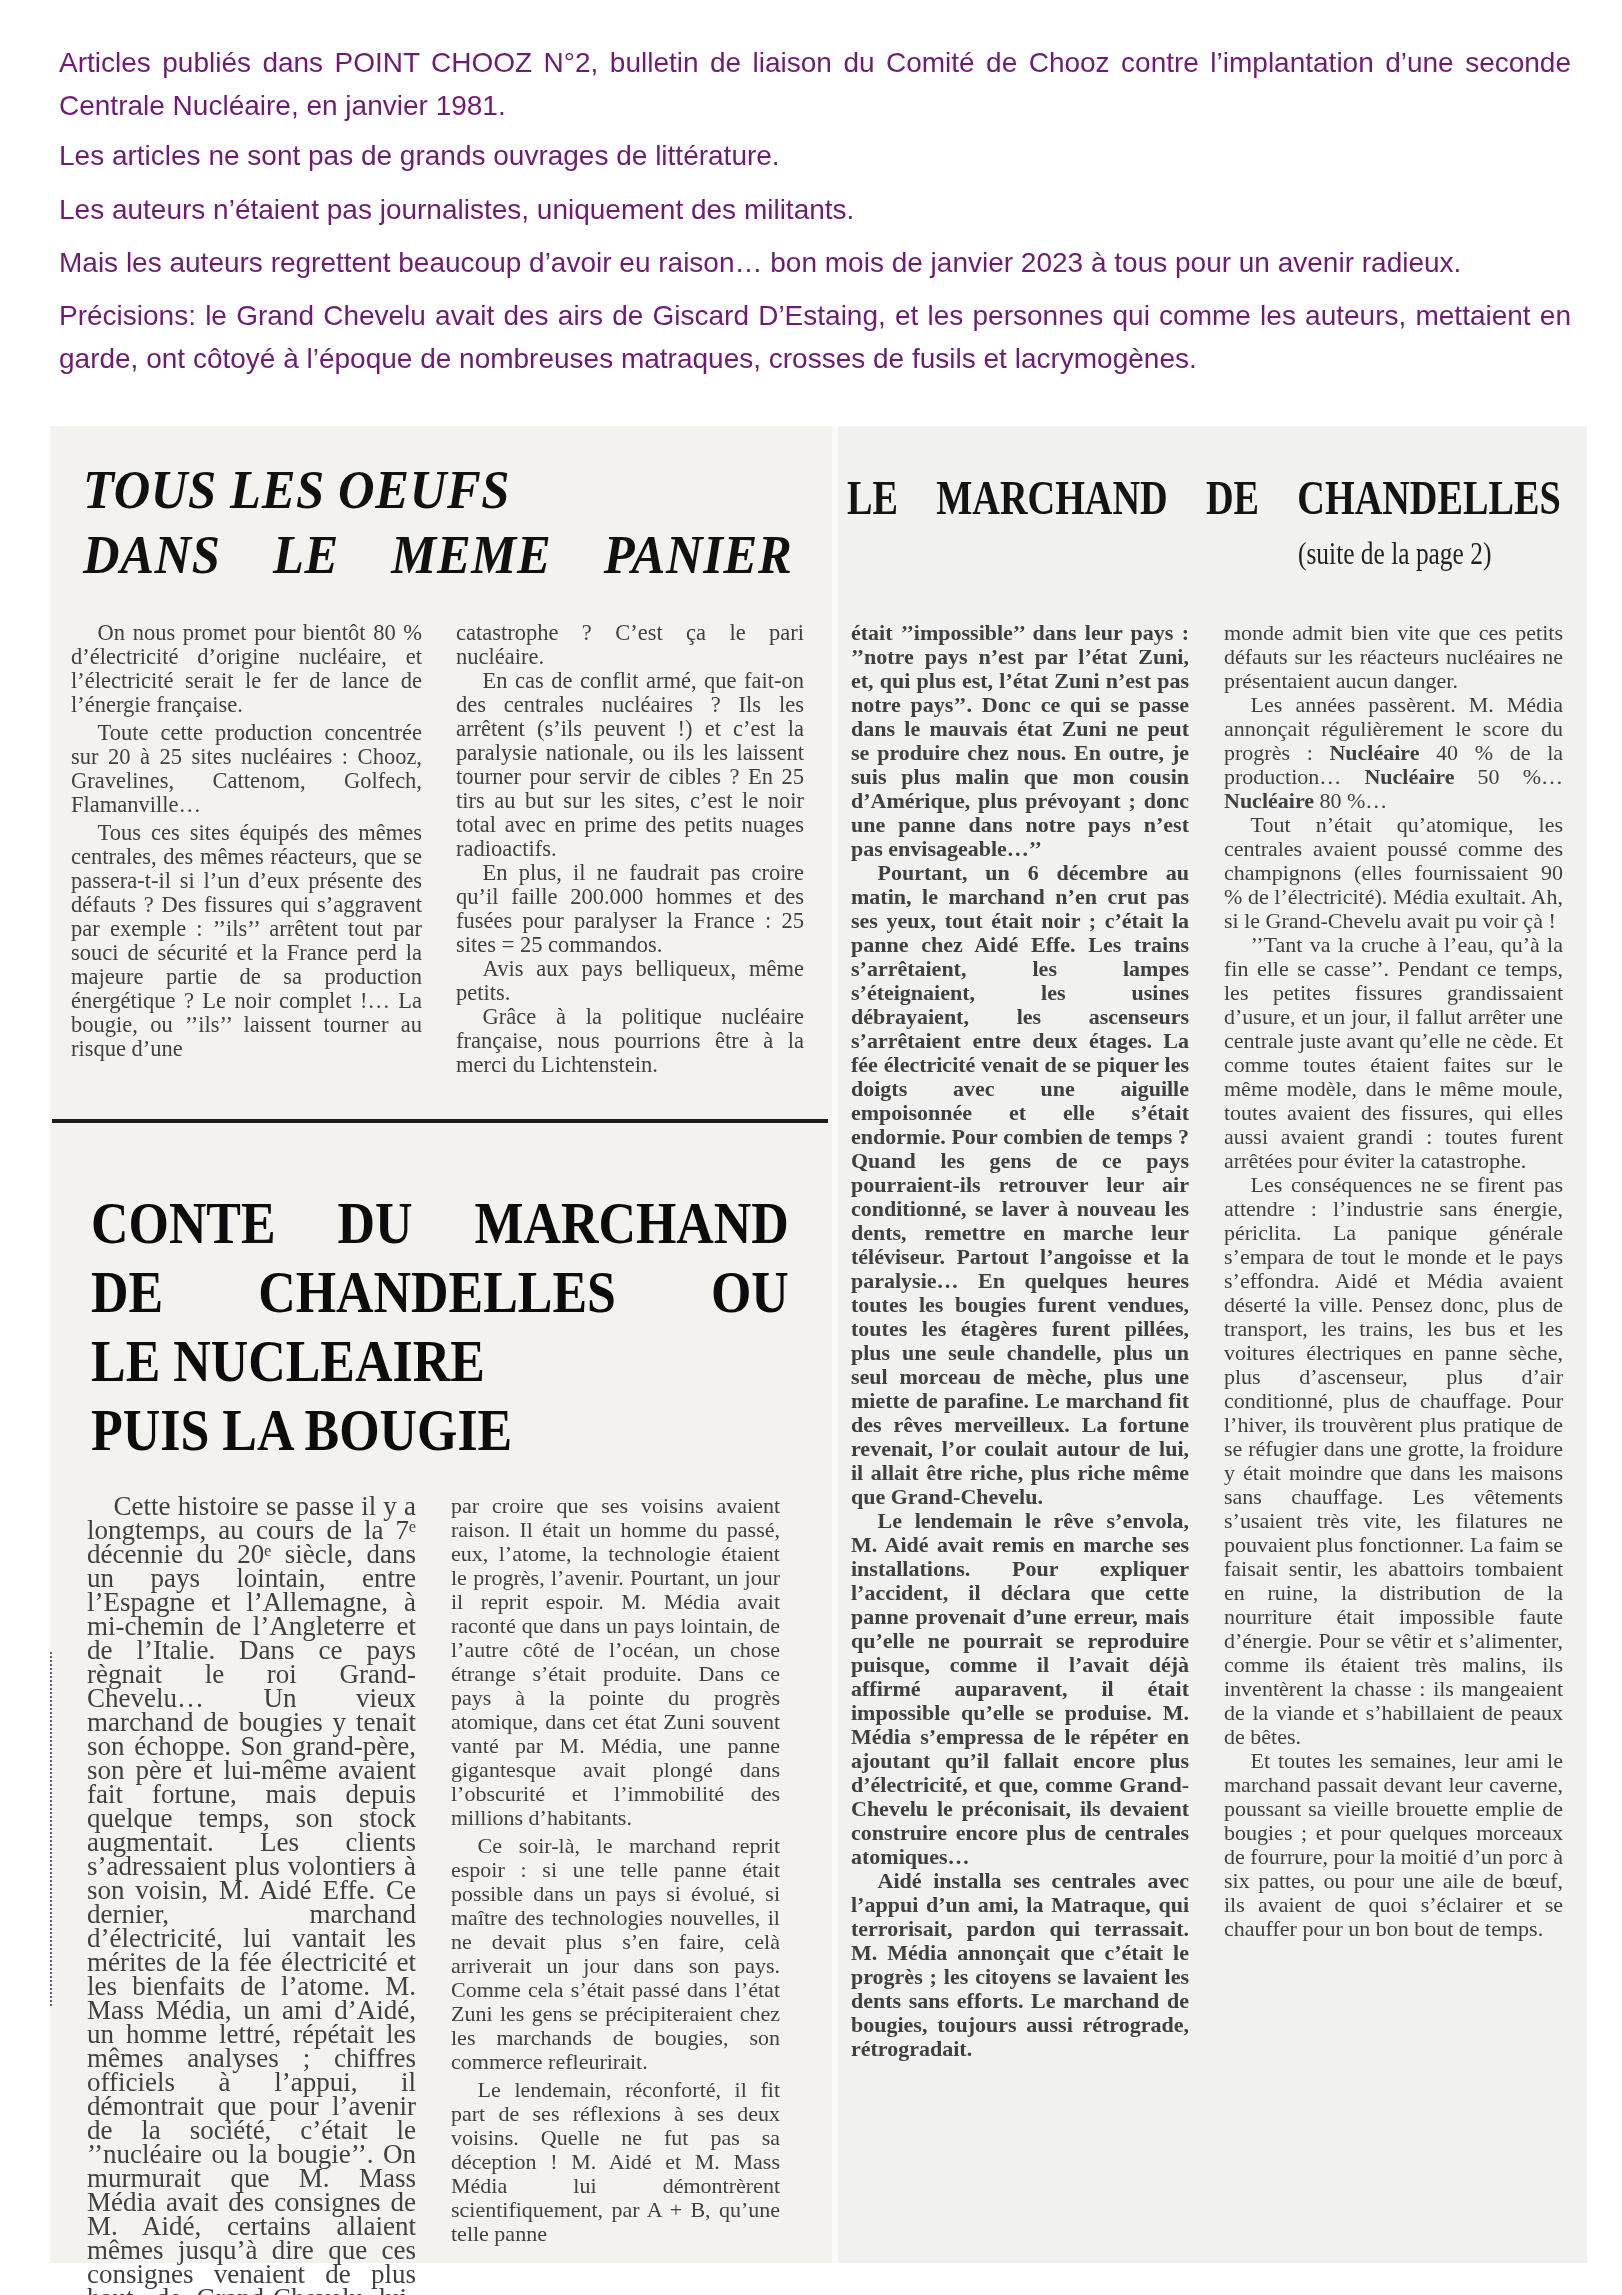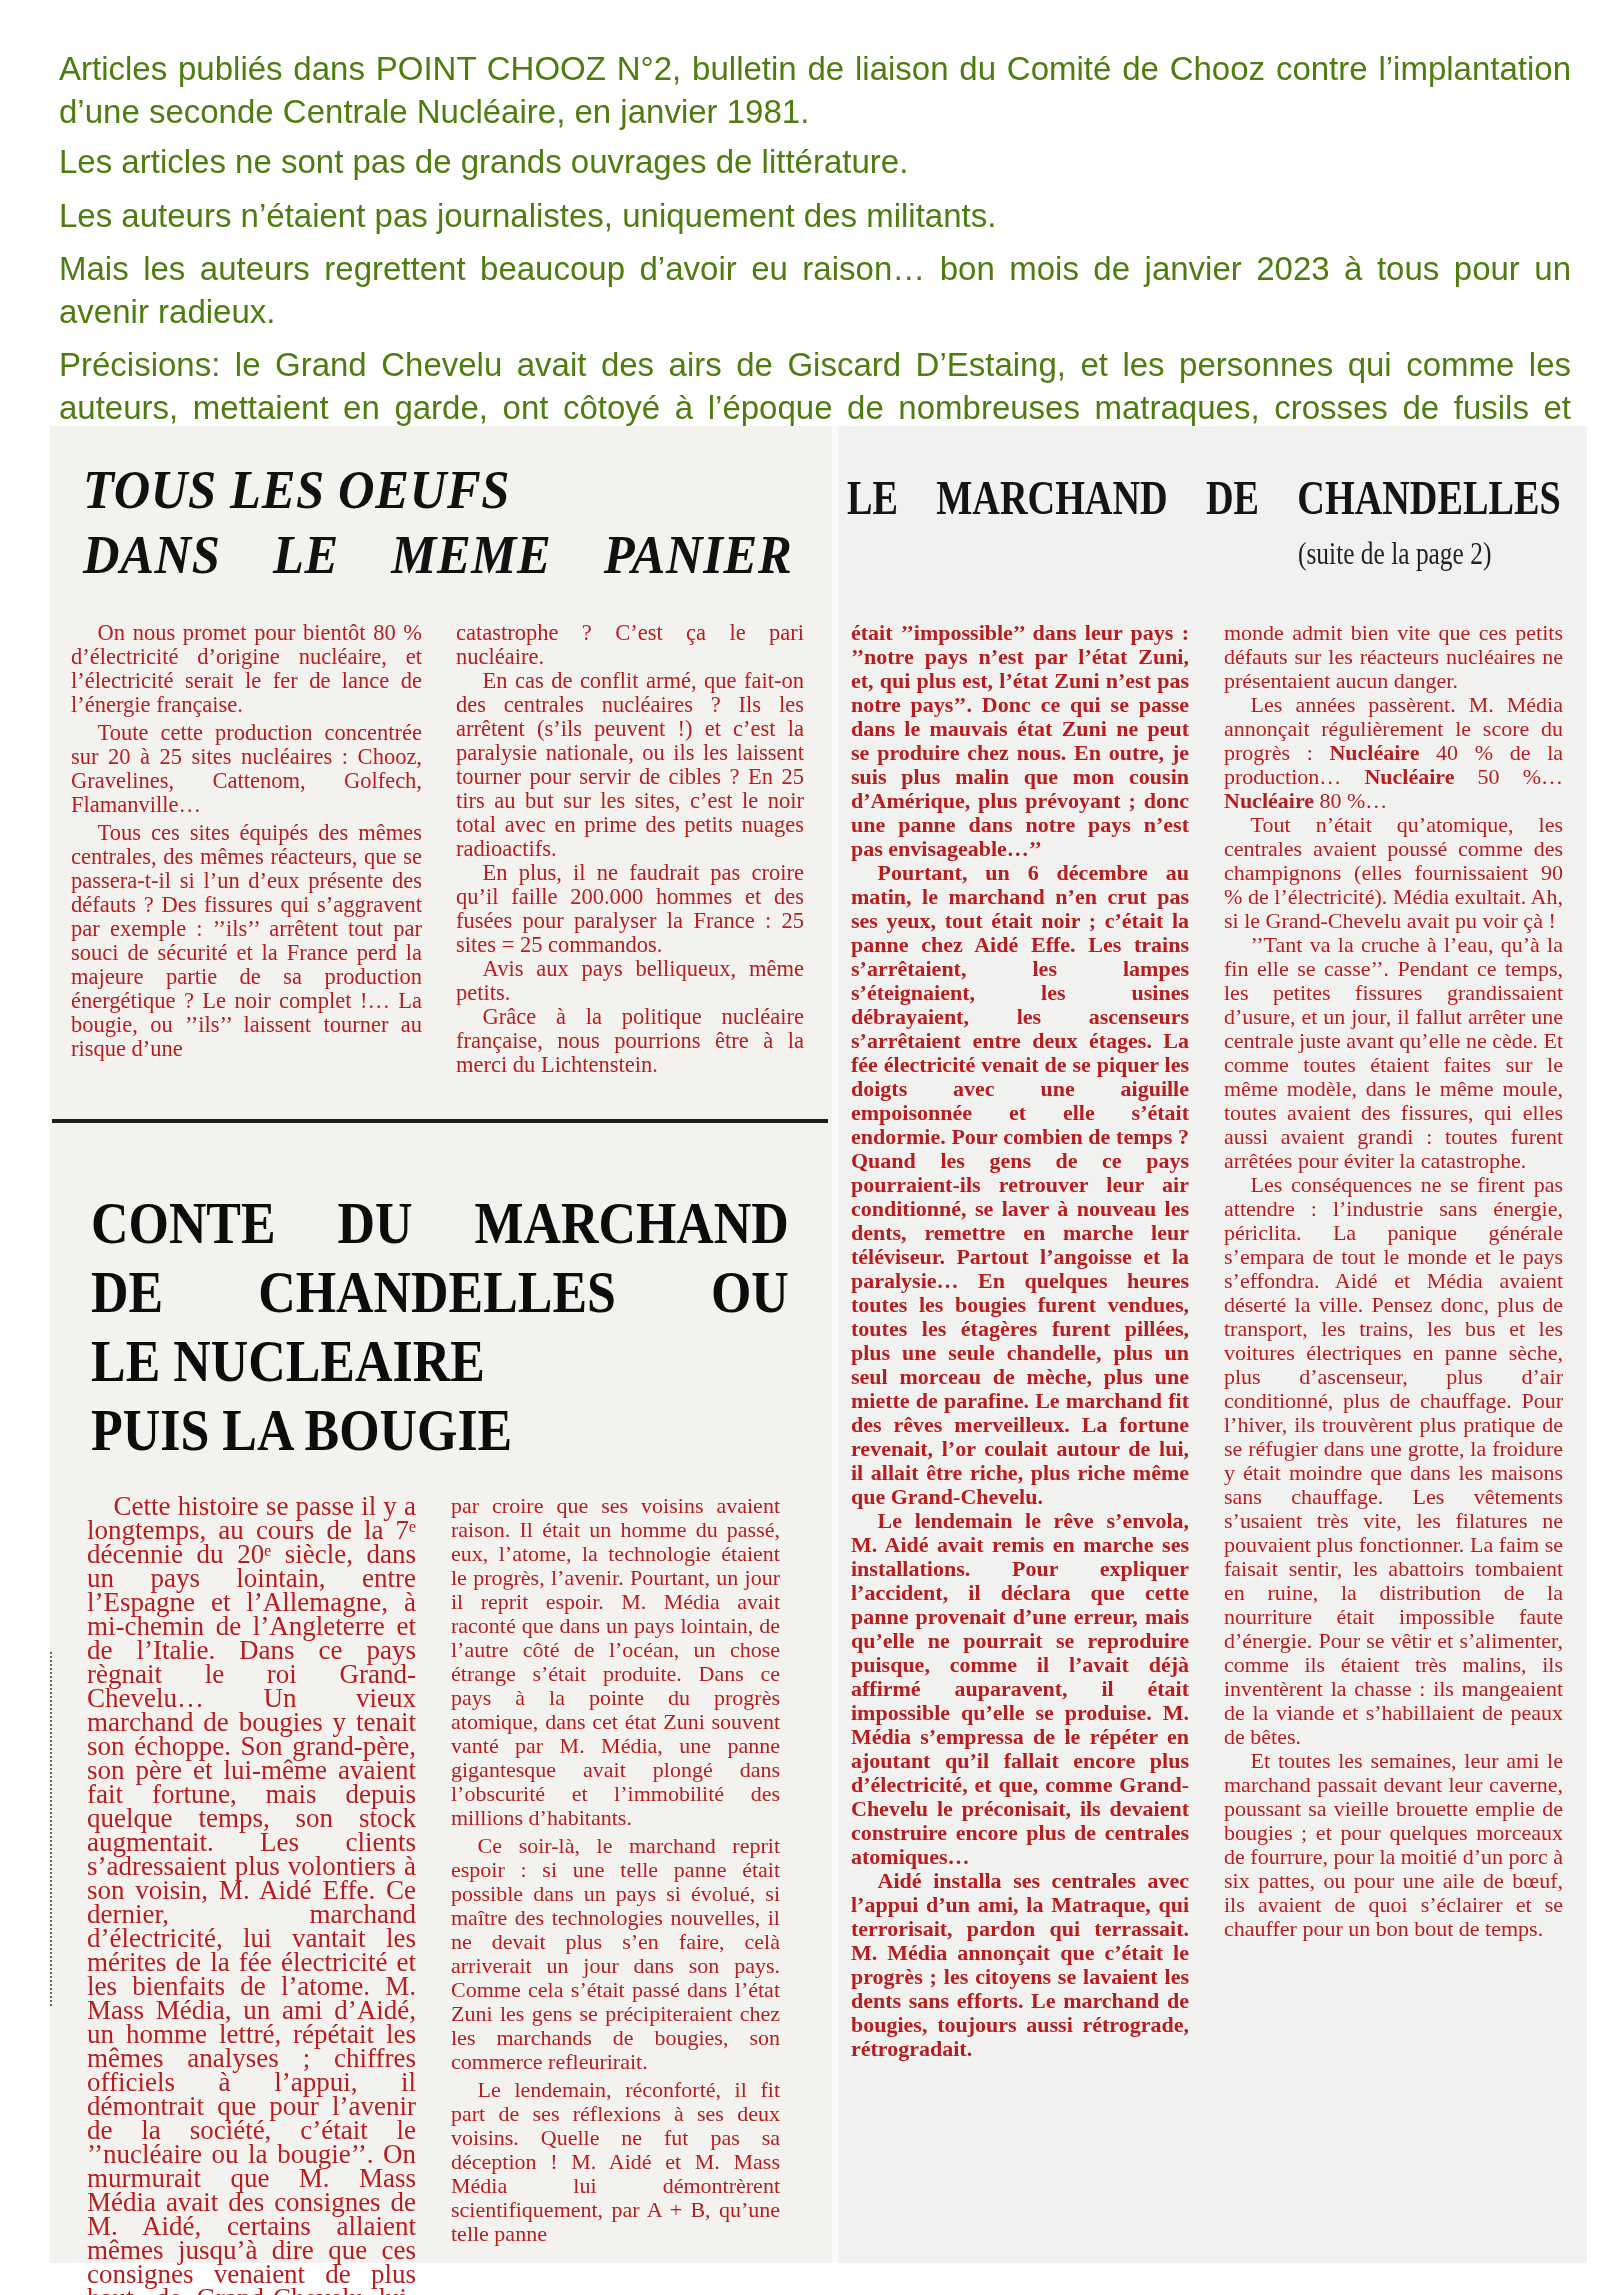--- a/index.html
+++ b/index.html
@@ -1,19 +1,19 @@
 <!DOCTYPE html>
 <html style="font-size:11.8px"><head>
 <meta charset="utf-8">
 <style>
   html, body { margin: 0; padding: 0; background: #ffffff; }
   body { width: 1623px; height: 2295px; position: relative; overflow: hidden; }
   .intro {
-    position: absolute; left: 59px; top: 47px; width: 1512px;
-    font-family: "Liberation Sans", sans-serif; font-size: 33px; color: #4d7c0f;
+    position: absolute; left: 59px; top: 41px; width: 1512px;
+    font-family: "Liberation Sans", sans-serif; font-size: 28px; color: #701a75;
     line-height: 43px;
   }
   .intro p { margin: 0 0 10.3px 0; text-align: justify; }
   .intro p.first { margin-bottom: 7.4px; }
   .panel-left {
     position: absolute; left: 50px; top: 426px; width: 783px; height: 1837px;
     background: #f3f2ef;
   }
   .panel-right {
     position: absolute; left: 836px; top: 426px; width: 751px; height: 1837px;
@@ -31,21 +31,21 @@
   .a1-title {
     position: absolute; left: 83px; top: 457px; width: 708px;
     font-family: "Liberation Serif", serif; font-style: italic; font-weight: bold;
     font-size: 55px; line-height: 65px; color: #111; letter-spacing: 0.7px;
     transform: scaleX(0.92); transform-origin: left top;
   }
   .a1-title .l2 { display: flex; justify-content: space-between; width: 771px; }
 
   .col {
     position: absolute; font-family: "Liberation Serif", serif; font-size: 22.5px;
-    line-height: 24px; color: #b91c1c; text-align: justify; hyphens: none;
+    line-height: 24px; color: #404040; text-align: justify; hyphens: none;
   }
   .col p { margin: 0; text-indent: 26.6px; }
   .col p.cont { text-indent: 0; }
   .col p.gap { margin-top: 4px; }
 
   .a1-col1 { left: 71px; top: 621px; width: 351px; }
   .a1-col2 { left: 456px; top: 621px; width: 348px; }
 
   .rule-mid {
     position: absolute; left: 52px; top: 1119px; width: 776px; height: 3.7px; background: #1d1d1d;

